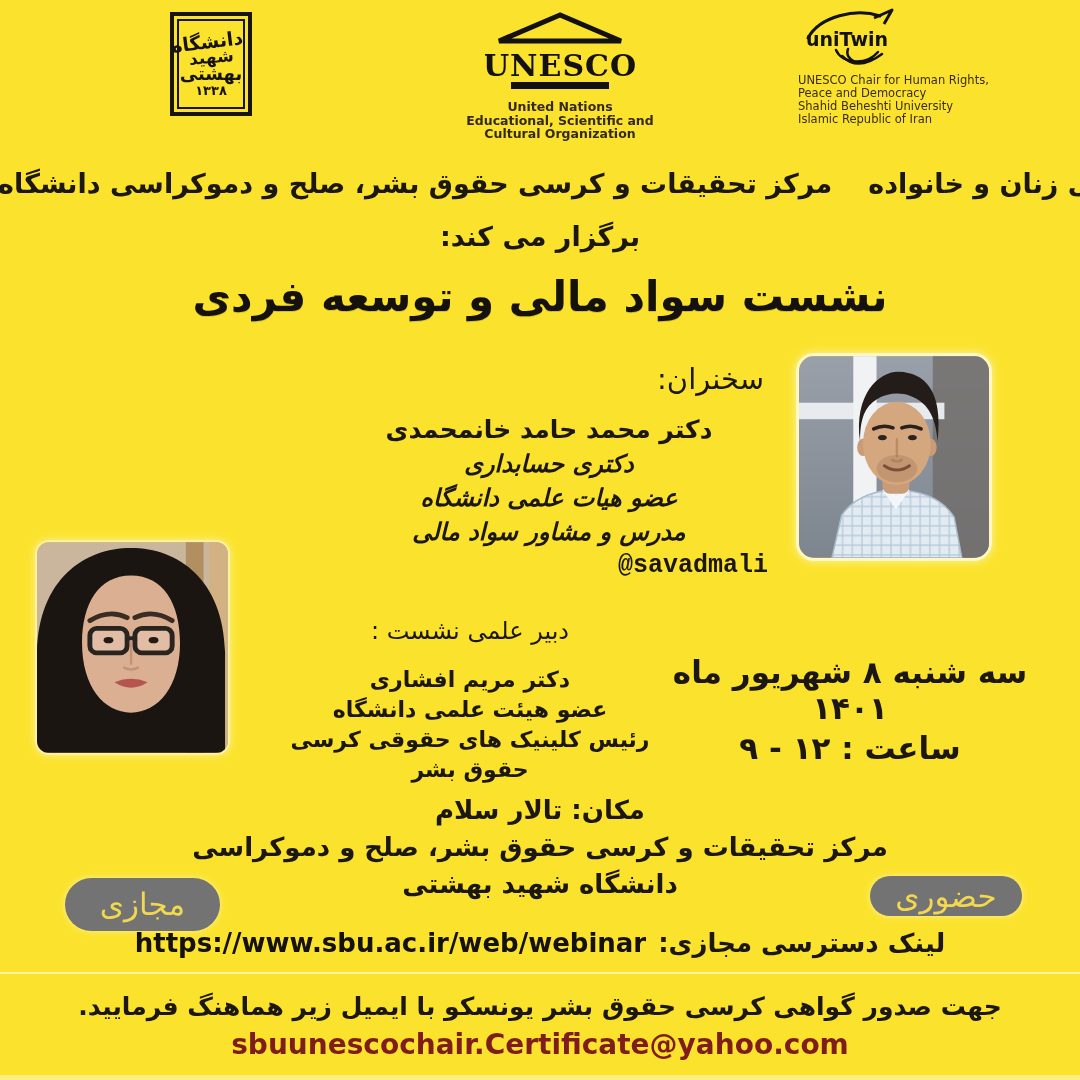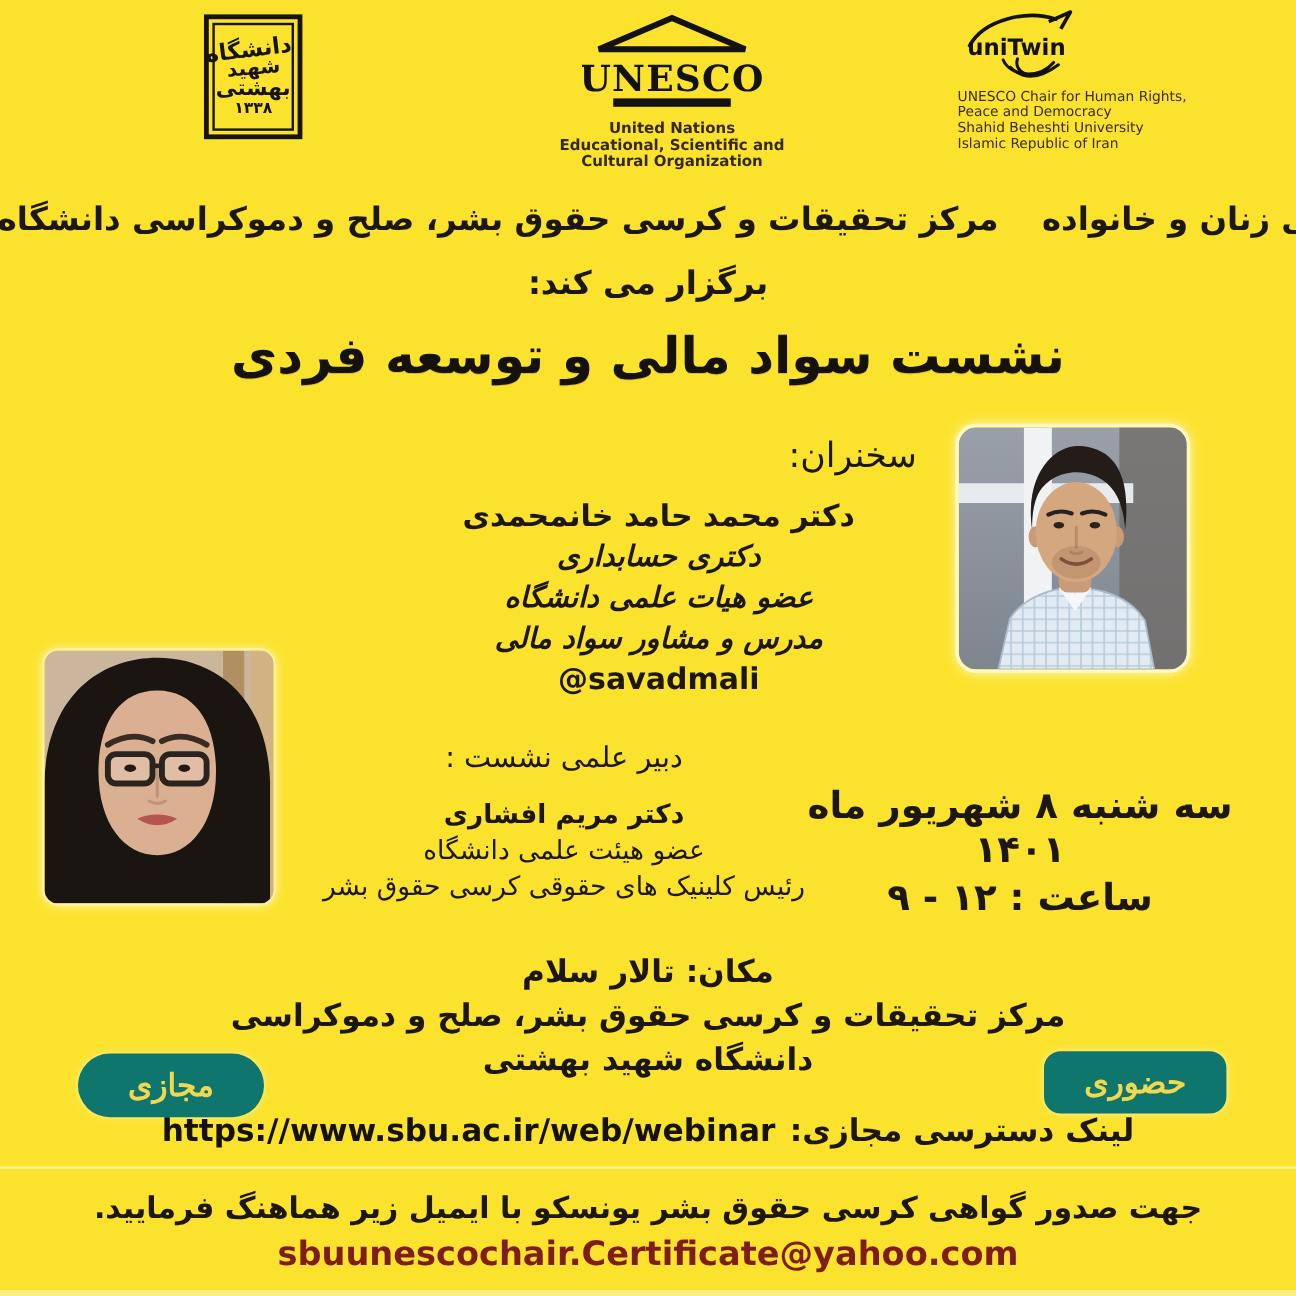--- a/index.html
+++ b/index.html
@@ -30,41 +30,41 @@
   
   .intro-line1{top:168px;left:25px;width:1030px;display:flex;justify-content:center;gap:36px;font-size:27px;font-weight:bold;white-space:nowrap;}
   .intro-line2{top:221px;left:0;width:100%;font-size:27px;font-weight:bold;}
   .event-title{top:272px;left:0;width:100%;font-size:42px;font-weight:bold;color:#15110d;text-shadow:0 1px 0 rgba(120,90,0,.25);}
 
   
   .speaker-block{left:330px;top:362px;width:438px;}
   .speaker-label{font-size:29px;text-align:right;margin-bottom:16px;padding-right:4px;}
   .speaker-name{font-size:25px;font-weight:bold;text-align:center;line-height:35px;margin-top:13px;}
   .speaker-line{font-size:24px;font-weight:bold;text-align:center;line-height:34px;font-style:italic;}
-  .speaker-handle{font-size:25px;font-weight:bold;text-align:center;direction:ltr;margin-top:2px;}
+  .speaker-handle{font-size:25px;font-weight:bold;text-align:right;direction:ltr;margin-top:2px;font-family:Liberation Mono, monospace;}
   .photo{overflow:hidden;box-sizing:border-box;}
   .speaker-photo{left:796px;top:353px;width:196px;height:208px;border-radius:18px;border:3px solid rgba(255,252,225,.85);box-shadow:0 0 10px rgba(255,255,255,.6);}
   .secretary-photo{left:35px;top:540px;width:195px;height:215px;border-radius:14px;border:2px solid rgba(255,255,255,.55);box-shadow:0 0 8px rgba(255,255,255,.5);}
   .photo svg{display:block;width:100%;height:100%;}
 
   
   .secretary-block{left:255px;top:617px;width:430px;}
   .secretary-label{font-size:24px;text-align:center;margin-bottom:20px;}
   .secretary-name{font-size:22px;font-weight:bold;text-align:center;line-height:30px;}
-  .secretary-line{font-size:22px;font-weight:normal;text-align:center;line-height:30px;}
+  .secretary-line{font-size:22px;font-weight:bold;text-align:center;line-height:30px;}
   .date-text{left:640px;top:654px;width:420px;font-size:31px;font-weight:bold;}
   .time-text{left:640px;top:730px;width:420px;font-size:31px;font-weight:bold;}
 
   
   .venue-block{left:190px;top:792px;width:700px;font-size:26px;font-weight:bold;line-height:37px;}
 
   
-  .pill-button{display:flex;align-items:center;justify-content:center;background:#0f766e;color:#F2D84E;font-weight:bold;font-size:26px;border:none;cursor:pointer;box-shadow:0 0 6px rgba(255,255,255,.5);}
+  .pill-button{display:flex;align-items:center;justify-content:center;background:#737373;color:#F2D84E;font-weight:normal;font-size:31px;border:none;cursor:pointer;box-shadow:0 0 6px rgba(255,255,255,.5);}
   .btn-virtual{left:65px;top:878px;width:155px;height:53px;border-radius:27px;}
-  .btn-inperson{left:870px;top:876px;width:152px;height:52px;border-radius:14px;}
+  .btn-inperson{left:870px;top:876px;width:152px;height:40px;border-radius:24px;}
   .link-line{top:928px;left:0;width:100%;display:flex;justify-content:center;align-items:baseline;gap:12px;font-size:26px;font-weight:bold;}
   .link-url{direction:ltr;unicode-bidi:embed;color:#15110d;text-decoration:none;}
 
   .separator{top:972px;left:0;width:100%;height:2px;background:rgba(255,255,255,.55);}
   .footer-note{top:992px;left:0;width:100%;font-size:25px;font-weight:bold;}
   .footer-email{top:1028px;left:0;width:100%;font-size:28px;font-weight:bold;direction:ltr;}
   .footer-email a{color:#7f1d1d;text-decoration:none;}
   .bottom-edge{bottom:0;left:0;width:100%;height:5px;background:rgba(255,255,255,.4);}
 </style>
 </head>

